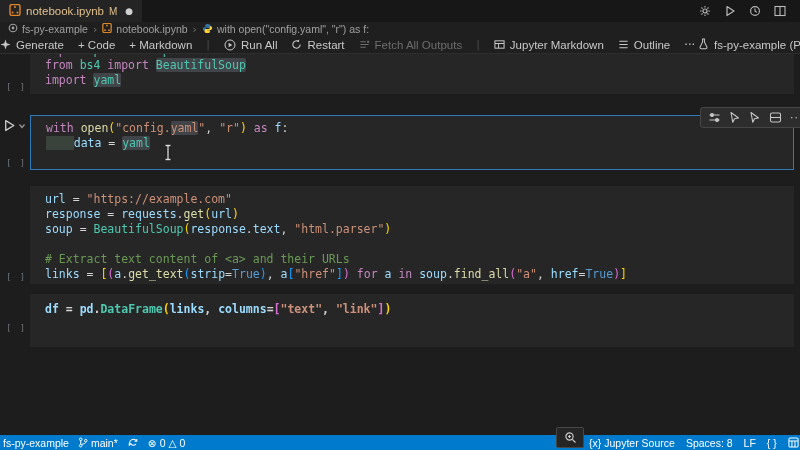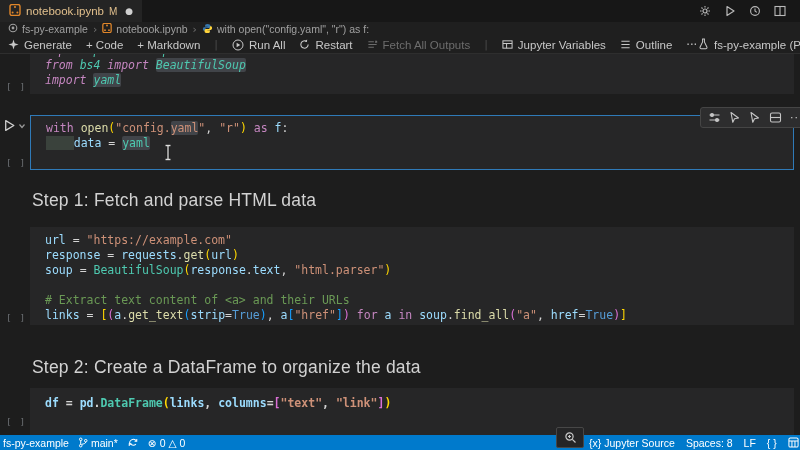--- a/index.html
+++ b/index.html
@@ -15,36 +15,36 @@
   .tab-label { font-size:11.5px; color:#e2c08d; }
   .tab-badge { font-size:10px; color:#e2c08d; }
   .tab-dot { font-size:9px; color:#d0d0d0; margin-left:3px; }
   .tab-actions { margin-left:auto; display:flex; align-items:center; gap:13px; padding-right:14px; }
   .tab-actions svg { display:block; }
   
   .breadcrumbs { display:flex; align-items:center; height:14px; background:#1f1f1f; padding-left:8px; gap:5px; font-size:10.5px; color:#a0a0a0; white-space:nowrap; }
   .crumb { display:flex; align-items:center; gap:4px; }
   .crumb-sep { color:#6f6f6f; font-size:11px; }
   
-  .nbtoolbar { display:flex; align-items:center; height:18px; background:#1f1f1f; border-bottom:1px solid #2e2e2e; padding-left:8px; gap:14px; font-size:11.5px; color:#c8c8c8; white-space:nowrap; }
+  .nbtoolbar { display:flex; align-items:center; height:18px; background:#1f1f1f; border-bottom:1px solid #2e2e2e; gap:14px; font-size:11.5px; color:#c8c8c8; white-space:nowrap; }
   .titem { display:flex; align-items:center; gap:5px; cursor:default; }
   .titem svg { display:block; }
   .titem.disabled { color:#6d6d6d; }
   .tdiv { color:#4a4a4a; font-size:11px; }
   .kernel { position:absolute; right:0; left:698px; display:flex; align-items:center; gap:5px; overflow:hidden; color:#c8c8c8; }
   
   .notebook { position:relative; height:381px; overflow:hidden; background:#1d1d1d; }
   .cell { position:relative; display:flex; }
   .gutter { position:relative; width:30px; flex:none; }
   .exec { position:absolute; left:6px; bottom:2px; font-family:"DejaVu Sans Mono", monospace; font-size:9.5px; color:#6b6f73; letter-spacing:1px; }
   .editor { flex:1; margin-right:6px; background:#262627; overflow:hidden; position:relative; }
   .lines { font-family:"DejaVu Sans Mono", monospace; font-size:11.5px; line-height:15px; padding-left:15px; white-space:pre; }
   .cl { height:15px; white-space:pre; }
   .cell.first .editor { padding-bottom:6px; }
-  .cell.first .lines { margin-top:-11px;font-style:italic; }
+  .cell.first .lines { margin-top:-11px; }
   .cell.focused { margin-top:21px; }
   .cell.focused .editor { border:1px solid #2f7ab8; padding:5px 0 18px 0; }
   .cell.md { margin-top:20px; }
   .cell.md .mdtext { margin-left:32px; font-size:17.5px; color:#d2d2d2; letter-spacing:0.2px; }
   .cell.step1code { margin-top:16px; }
   .cell.step1code .editor { padding:6px 0 2px 0; }
   .cell.md2 { margin-top:32px; }
   .cell.last { margin-top:10px; }
   .cell.last .editor { padding:8px 0 30px 0;font-weight:bold; }
   .cell.last .exec { bottom:auto; top:28px; }
@@ -191,21 +191,21 @@
       <span>Fetch All Outputs</span>
     </span>
     <span class="tdiv glyph">|</span>
     <span class="titem">
       <span>
         <svg width="11" height="11" viewBox="0 0 12 12" fill="none" stroke="#c8c8c8" stroke-width="1.1">
             <rect x="1" y="2" width="10" height="8"></rect>
             <path d="M1 5h10M5 5v5"></path>
           </svg>
       </span>
-      <span>Jupyter Variables</span>
+      <span>Jupyter Markdown</span>
     </span>
     <span class="titem">
       <span>
         <svg width="11" height="11" viewBox="0 0 12 12" stroke="#c8c8c8" stroke-width="1.2">
             <path d="M1.5 2.5h9M1.5 6h9M1.5 9.5h9"></path>
           </svg>
       </span>
       <span>Outline</span>
     </span>
     <span class="titem glyph">···</span>
@@ -267,36 +267,30 @@
           <svg width="13" height="13" viewBox="0 0 13 13" fill="none" stroke="#c5c5c5" stroke-width="1.1">
               <rect x="1.5" y="2" width="10" height="9" rx="1.5"></rect>
               <path d="M1.5 6.5h10"></path>
             </svg>
         </span>
         <span class="ct-more glyph">···</span>
 
       </div>
     </div>
 
-    <div class="cell md">
-      <div class="mdtext">Step 1: Fetch and parse HTML data</div>
-    </div>
 
     <div class="cell code step1code">
       <div class="gutter">
         <span class="exec">[ ]</span>
       </div>
       <div class="editor">
         <div class="lines"><div class="cl"><span class="tk-var">url</span><span class="tk-pun"> = </span><span class="tk-str">"</span><span class="tk-str tk-link">https://example.com</span><span class="tk-str">"</span></div><div class="cl"><span class="tk-var">response</span><span class="tk-pun"> = </span><span class="tk-var">requests</span><span class="tk-pun">.</span><span class="tk-fn">get</span><span class="tk-b1">(</span><span class="tk-var">url</span><span class="tk-b1">)</span></div><div class="cl"><span class="tk-var">soup</span><span class="tk-pun"> = </span><span class="tk-cls">BeautifulSoup</span><span class="tk-b1">(</span><span class="tk-var">response</span><span class="tk-pun">.</span><span class="tk-var">text</span><span class="tk-pun">, </span><span class="tk-str">"html.parser"</span><span class="tk-b1">)</span></div><div class="cl"></div><div class="cl"><span class="tk-cmt"># Extract text content of &lt;a&gt; and their URLs</span></div><div class="cl"><span class="tk-var">links</span><span class="tk-pun"> = </span><span class="tk-b1">[</span><span class="tk-b2">(</span><span class="tk-var">a</span><span class="tk-pun">.</span><span class="tk-fn">get_text</span><span class="tk-b3">(</span><span class="tk-param">strip</span><span class="tk-pun">=</span><span class="tk-const">True</span><span class="tk-b3">)</span><span class="tk-pun">, </span><span class="tk-var">a</span><span class="tk-b3">[</span><span class="tk-str">"href"</span><span class="tk-b3">]</span><span class="tk-b2">)</span><span class="tk-pun"> </span><span class="tk-kw">for</span><span class="tk-pun"> </span><span class="tk-var">a</span><span class="tk-pun"> </span><span class="tk-kw">in</span><span class="tk-pun"> </span><span class="tk-var">soup</span><span class="tk-pun">.</span><span class="tk-fn">find_all</span><span class="tk-b2">(</span><span class="tk-str">"a"</span><span class="tk-pun">, </span><span class="tk-param">href</span><span class="tk-pun">=</span><span class="tk-const">True</span><span class="tk-b2">)</span><span class="tk-b1">]</span></div></div>
       </div>
     </div>
 
-    <div class="cell md md2">
-      <div class="mdtext">Step 2: Create a DataFrame to organize the data</div>
-    </div>
 
     <div class="cell code last">
       <div class="gutter">
         <span class="exec">[ ]</span>
       </div>
       <div class="editor">
         <div class="lines"><div class="cl"><span class="tk-var">df</span><span class="tk-pun"> = </span><span class="tk-var">pd</span><span class="tk-pun">.</span><span class="tk-cls">DataFrame</span><span class="tk-b1">(</span><span class="tk-var">links</span><span class="tk-pun">, </span><span class="tk-param">columns</span><span class="tk-pun">=</span><span class="tk-b2">[</span><span class="tk-str">"text"</span><span class="tk-pun">, </span><span class="tk-str">"link"</span><span class="tk-b2">]</span><span class="tk-b1">)</span></div></div>
       </div>
     </div>
 

